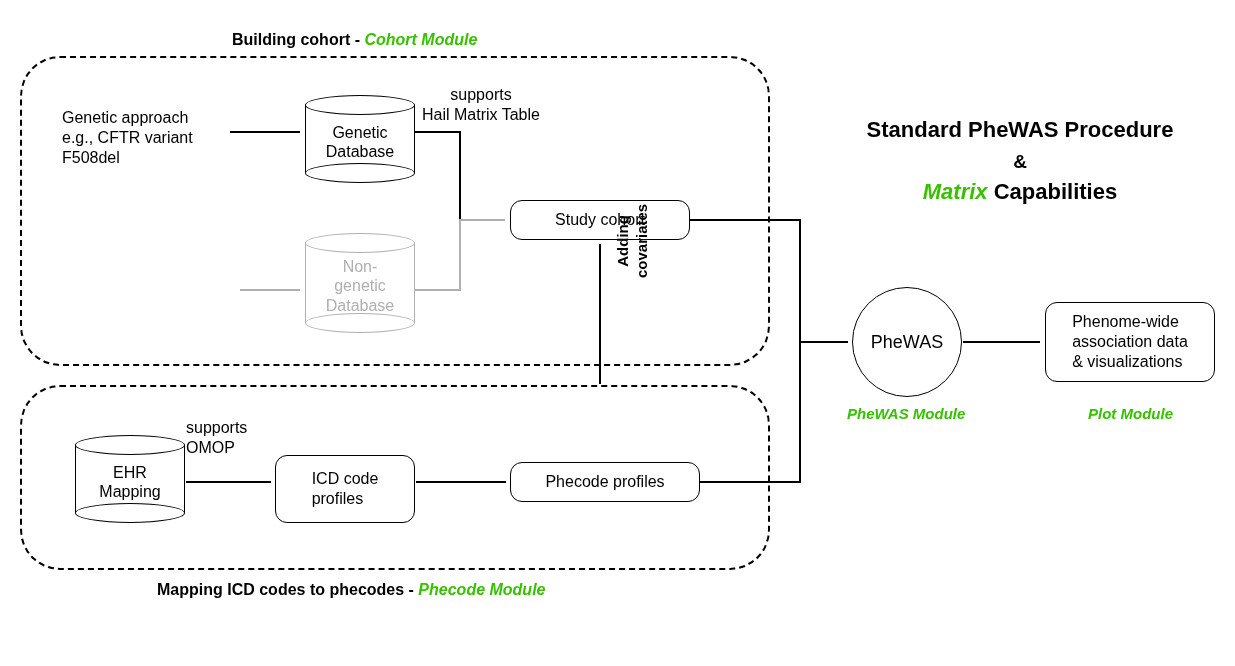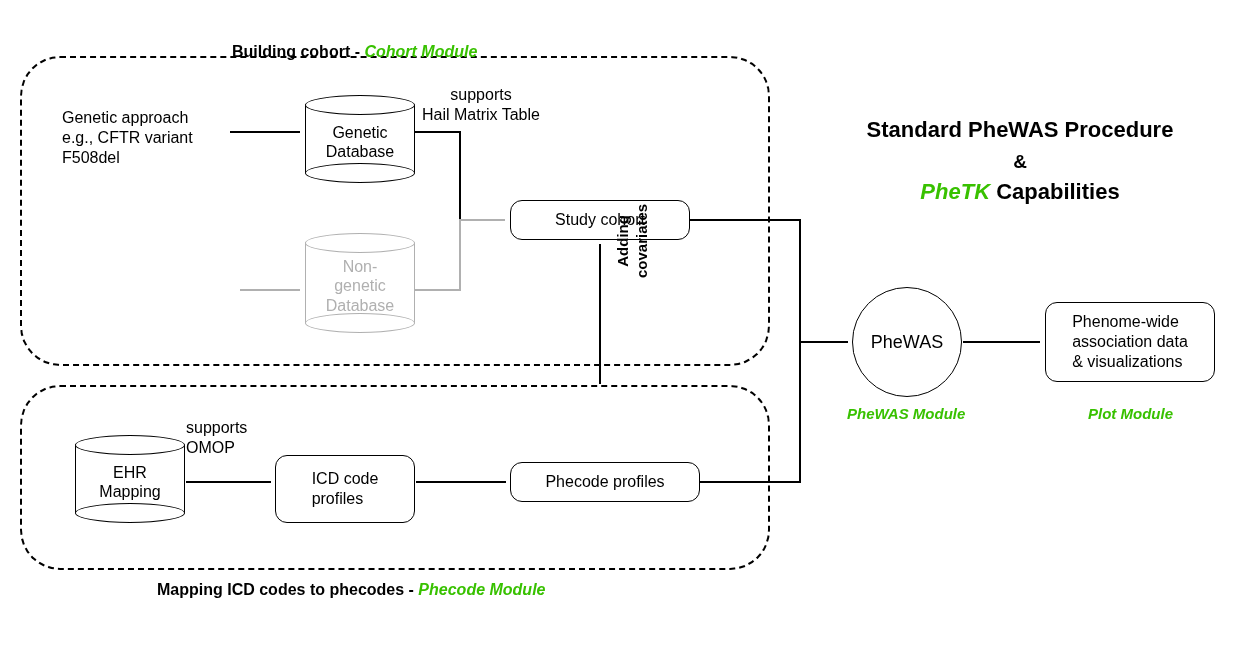--- a/index.html
+++ b/index.html
@@ -81,21 +81,21 @@
 svg.wires marker path{stroke:none;}
 </style>
 </head>
 <body>
 
 <div id="stage">
 
   <div class="abs group-box" style="left:20px;top:56px;width:750px;height:310px;"></div>
   <div class="abs group-box" style="left:20px;top:385px;width:750px;height:185px;"></div>
 
-  <div class="abs text bold" style="left:232px;top:42px;">
+  <div class="abs text bold" style="left:232px;top:30px;">
     <span>Building cohort - </span><span class="green">Cohort Module</span>
   </div>
   <div class="abs text bold" style="left:157px;top:580px;">
     <span>Mapping ICD codes to phecodes - </span><span class="green">Phecode Module</span>
   </div>
 
   <div class="abs text" style="left:62px;top:108px;white-space:pre;">Genetic approach
 e.g., CFTR variant
 F508del</div>
 
@@ -143,21 +143,21 @@
 profiles</span>
   </div>
 
   <div class="abs node" style="left:510px;top:462px;width:190px;height:40px;">
     <span>Phecode profiles</span>
   </div>
 
   <div class="abs title" style="left:820px;top:115px;width:400px;">
     <span>Standard PheWAS Procedure</span><br>
     <span class="amp">&amp;</span><br>
-    <span class="green-line">PheTK</span><span> Capabilities</span>
+    <span class="green-line">Matrix</span><span> Capabilities</span>
   </div>
 
   <div class="abs circle" style="left:852px;top:287px;width:110px;height:110px;">
     <span>PheWAS</span>
   </div>
   <div class="abs green" style="left:847px;top:405px;font-size:15px;">PheWAS Module</div>
 
   <div class="abs node" style="left:1045px;top:302px;width:170px;height:80px;white-space:pre;">
     <span>Phenome-wide
 association data

